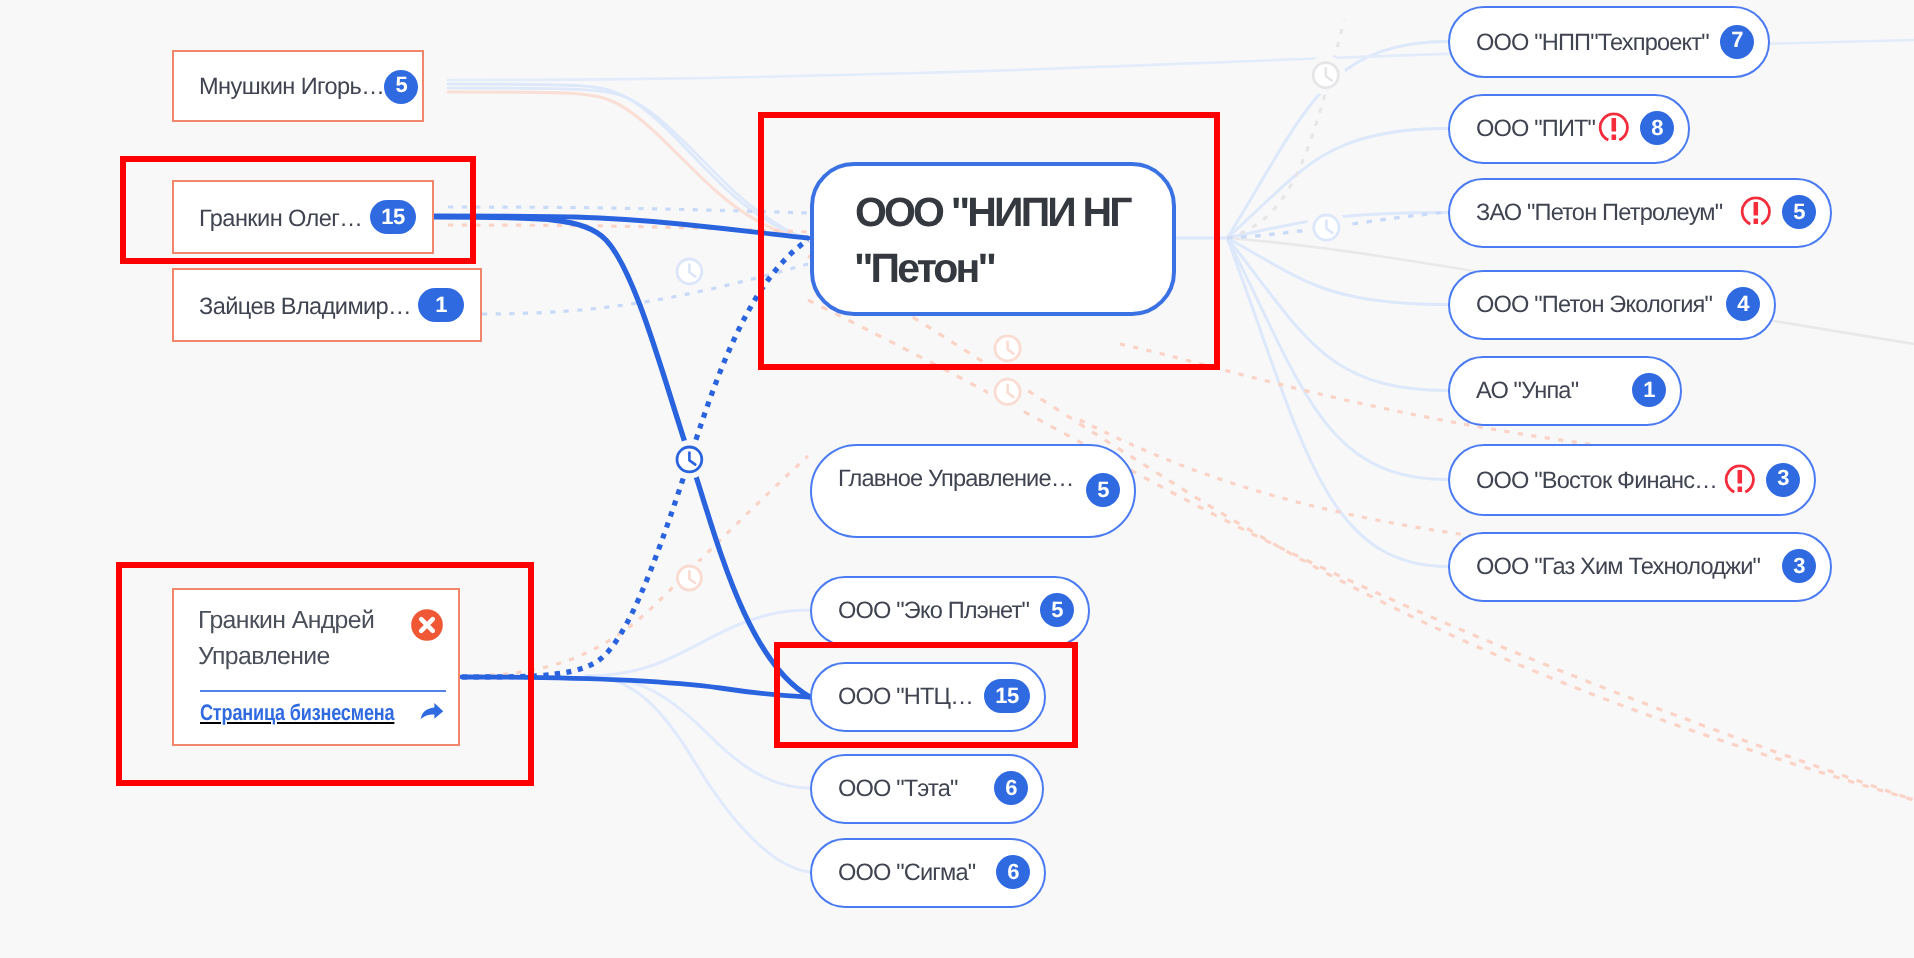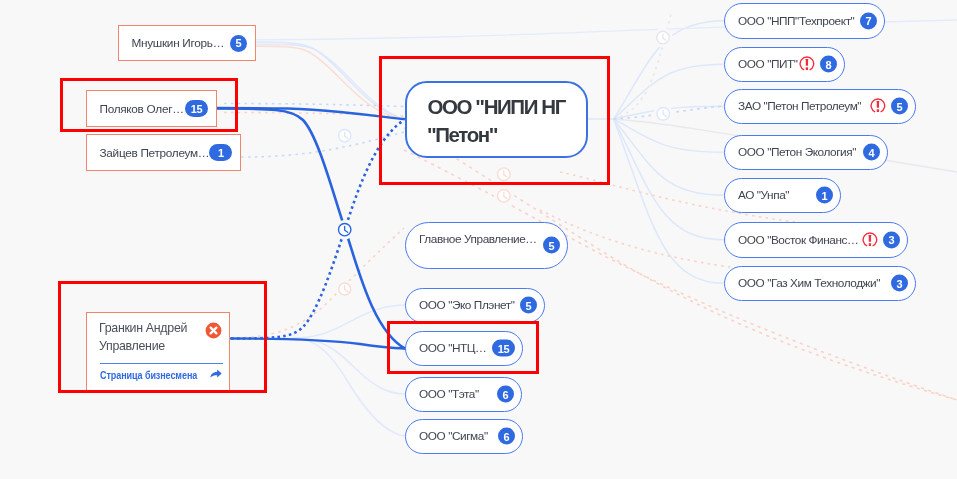--- a/index.html
+++ b/index.html
@@ -20,31 +20,31 @@
   .node{position:absolute;}
   .node .badge{position:absolute;right:7px;top:50%;transform:translateY(-50%);margin-left:0;}
   .mainnode{position:absolute;background:#fff;border:2px solid #3b72e3;
             border-radius:22px;box-sizing:border-box;}
   .mainnode .t{position:absolute;font-size:20.5px;font-weight:700;color:#34383f;letter-spacing:-1.42px;white-space:nowrap;line-height:23px;}
   .pcard{position:absolute;background:#fff;border:1px solid #f2866c;box-sizing:border-box;}
   .pcard .pl{font-size:11.8px;color:#3f4450;white-space:nowrap;letter-spacing:-.3px;}
   .redbox{position:absolute;border:3.5px solid #ff0000;box-sizing:border-box;}
 
   
-  #pc0{left:86px;top:25px;width:138px;height:36px;margin-left:32px;}
+  #pc0{left:86px;top:25px;width:126px;height:36px;}
   #pc1{left:86px;top:90px;width:131px;height:37px;}
   #pc2{left:86px;top:134px;width:155px;height:37px;}
   #pc0,#pc1,#pc2{display:flex;align-items:center;padding:0 8px 0 12.5px;}
   #pc0 .pl,#pc1 .pl,#pc2 .pl{flex:none;}
 
   
-  #detail{left:86px;top:312px;width:144px;height:78.5px;padding:6px 2px 0 12px;}
+  #detail{left:86px;top:294px;width:144px;height:78.5px;padding:6px 2px 0 12px;}
   #detail .dn{font-size:12.4px;color:#4a4f5a;line-height:18px;letter-spacing:-.3px;white-space:nowrap;}
   #detail .dsep{position:absolute;left:12.5px;top:49.5px;width:123px;height:1px;background:#5183ea;}
-  #detail .dlinkrow{position:absolute;left:12.5px;top:56px;display:flex;align-items:center;}
+  #detail .dlinkrow{position:absolute;left:12.5px;top:56px;display:flex;align-items:center;text-decoration:underline;}
   #detail .dlink{font-size:11.2px;font-weight:700;color:#2f6ae1;letter-spacing:-.1px;white-space:nowrap;
                  display:inline-block;transform:scaleX(.806);transform-origin:left center;}
   #detail .shareic{position:absolute;left:122px;top:55.7px;width:13px;height:11px;fill:#2f6ae1;}
   #detail .closeic{position:absolute;left:117.5px;top:8.5px;width:17px;height:17px;}
 
   
   #mainnode{left:404.5px;top:81px;width:183px;height:77px;}
   #mt1{left:21px;top:11.5px;}
   #mt2{left:20.5px;top:39.5px;}
 
@@ -131,25 +131,25 @@
           <path d="M662.9,34.135 L662.9,38.104 L665.924,40.246" fill="none" stroke="#e6e6e9" stroke-width="1.3" stroke-linecap="round" stroke-linejoin="round"></path>
         </g>
       </g>
 </svg>
 
 <div class="pcard" id="pc0">
   <span class="pl">Мнушкин Игорь…</span>
   <span class="badge">5</span>
 </div>
 <div class="pcard" id="pc1">
-  <span class="pl">Поляков Олег…</span>
+  <span class="pl">Гранкин Олег…</span>
   <span class="badge" style="min-width: 23px;">15</span>
 </div>
 <div class="pcard" id="pc2">
-  <span class="pl">Зайцев Петролеум…</span>
+  <span class="pl">Зайцев Владимир…</span>
   <span class="badge" style="min-width: 23px;">1</span>
 </div>
 
 <div class="pcard" id="detail">
   <div class="dn">Гранкин Андрей</div>
   <div class="dn">Управление</div>
   <div class="dsep"></div>
   <div class="dlinkrow">
     <span class="dlink">Страница бизнесмена</span>
   </div>

